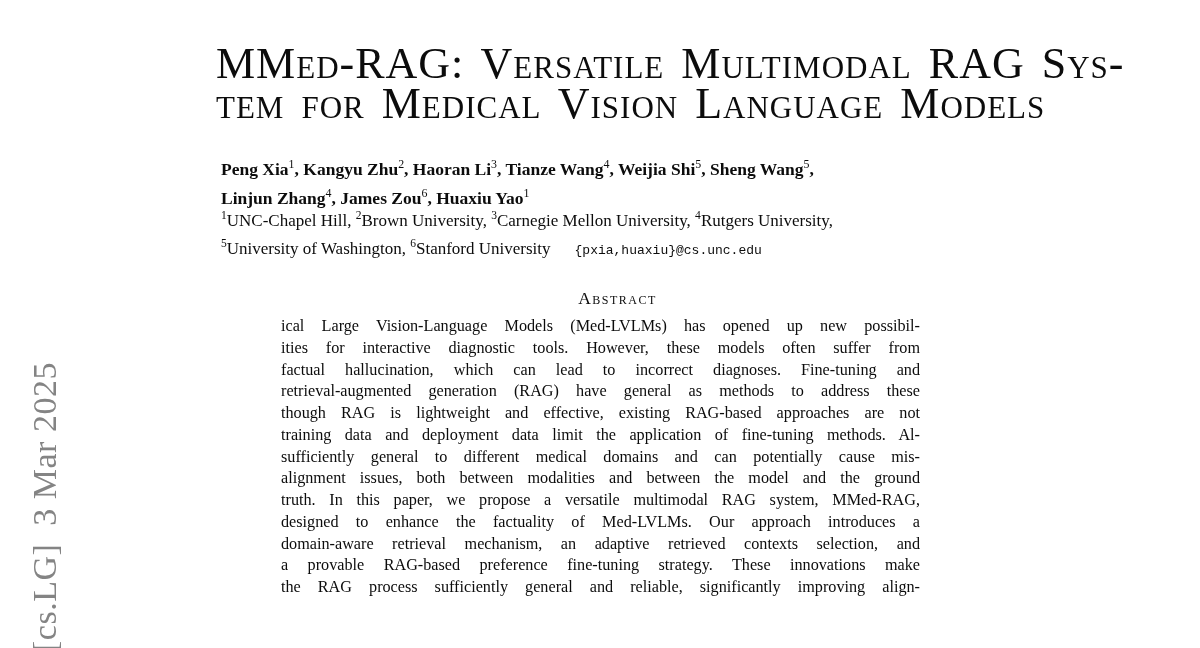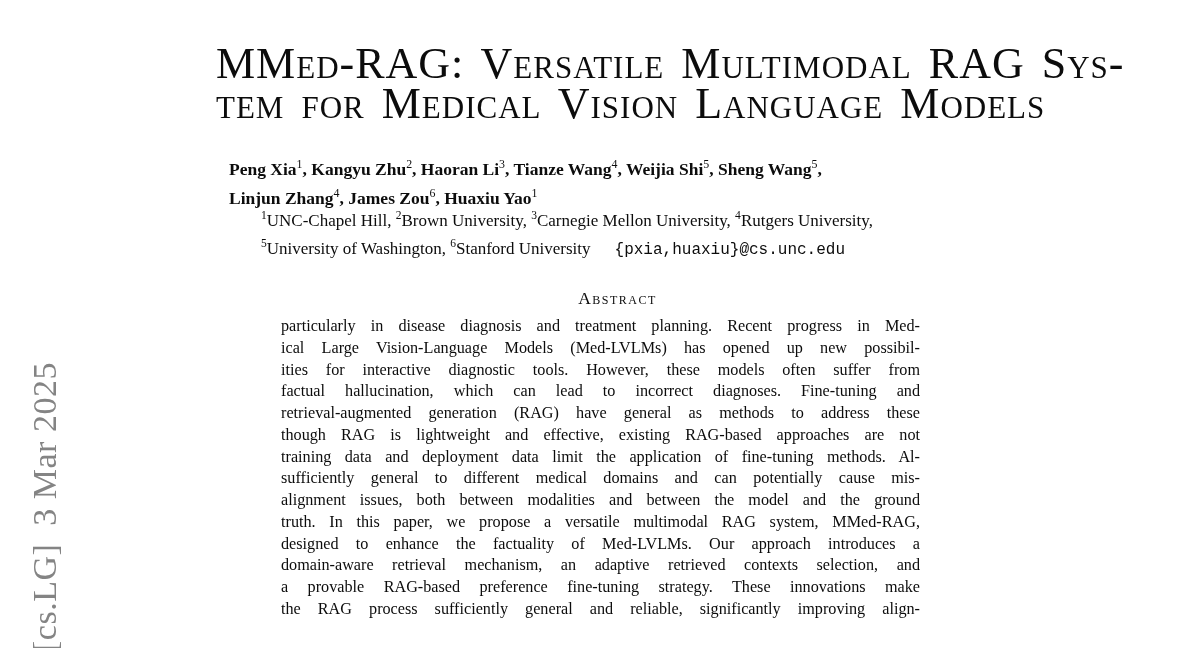--- a/index.html
+++ b/index.html
@@ -44,39 +44,37 @@
 
   .authors {
     position: absolute;
     left: 221px;
     top: 152px;
     font-size: 17.5px;
     line-height: 24px;
     font-weight: bold;
     white-space: nowrap;
     color: #0c0c0c;
-    margin-left: 8px;
   }
   .authors sup { font-weight: normal; font-size: 68%; }
 
   .affils {
     position: absolute;
     left: 221px;
     top: 204px;
     font-size: 17px;
     line-height: 23.5px;
     white-space: nowrap;
     color: #0c0c0c;
-    margin-left: 40px;
   }
   .affils sup { font-size: 68%; }
 
   .email {
     font-family: "Liberation Mono", monospace;
-    font-size: 16px;
+    font-size: 13px;
     margin-left: 24px;
   }
 
   .abstract-heading {
     position: absolute;
     left: 298px;
     top: 288px;
     width: 639px;
     text-align: center;
     font-size: 17.5px;
@@ -119,21 +117,20 @@
   </div>
 
   <div class="affils">
     <span><sup>1</sup><span>UNC-Chapel Hill, </span></span><span><sup>2</sup><span>Brown University, </span></span><span><sup>3</sup><span>Carnegie Mellon University, </span></span><span><sup>4</sup><span>Rutgers University,</span></span><br>
     <span><sup>5</sup><span>University of Washington, </span></span><span><sup>6</sup><span>Stanford University</span></span><span class="email">{pxia,huaxiu}@cs.unc.edu</span>
   </div>
 
   <div class="abstract-heading">Abstract</div>
 
   <div class="abstract-body">
-    <div class="abs-line">particularly in disease diagnosis and treatment planning. Recent progress in Med-</div>
     <div class="abs-line">ical Large Vision-Language Models (Med-LVLMs) has opened up new possibil-</div>
     <div class="abs-line">ities for interactive diagnostic tools. However, these models often suffer from</div>
     <div class="abs-line">factual hallucination, which can lead to incorrect diagnoses. Fine-tuning and</div>
     <div class="abs-line">retrieval-augmented generation (RAG) have general as methods to address these</div>
     <div class="abs-line">though RAG is lightweight and effective, existing RAG-based approaches are not</div>
     <div class="abs-line">training data and deployment data limit the application of fine-tuning methods. Al-</div>
     <div class="abs-line">sufficiently general to different medical domains and can potentially cause mis-</div>
     <div class="abs-line">alignment issues, both between modalities and between the model and the ground</div>
     <div class="abs-line">truth. In this paper, we propose a versatile multimodal RAG system, MMed-RAG,</div>
     <div class="abs-line">designed to enhance the factuality of Med-LVLMs. Our approach introduces a</div>

